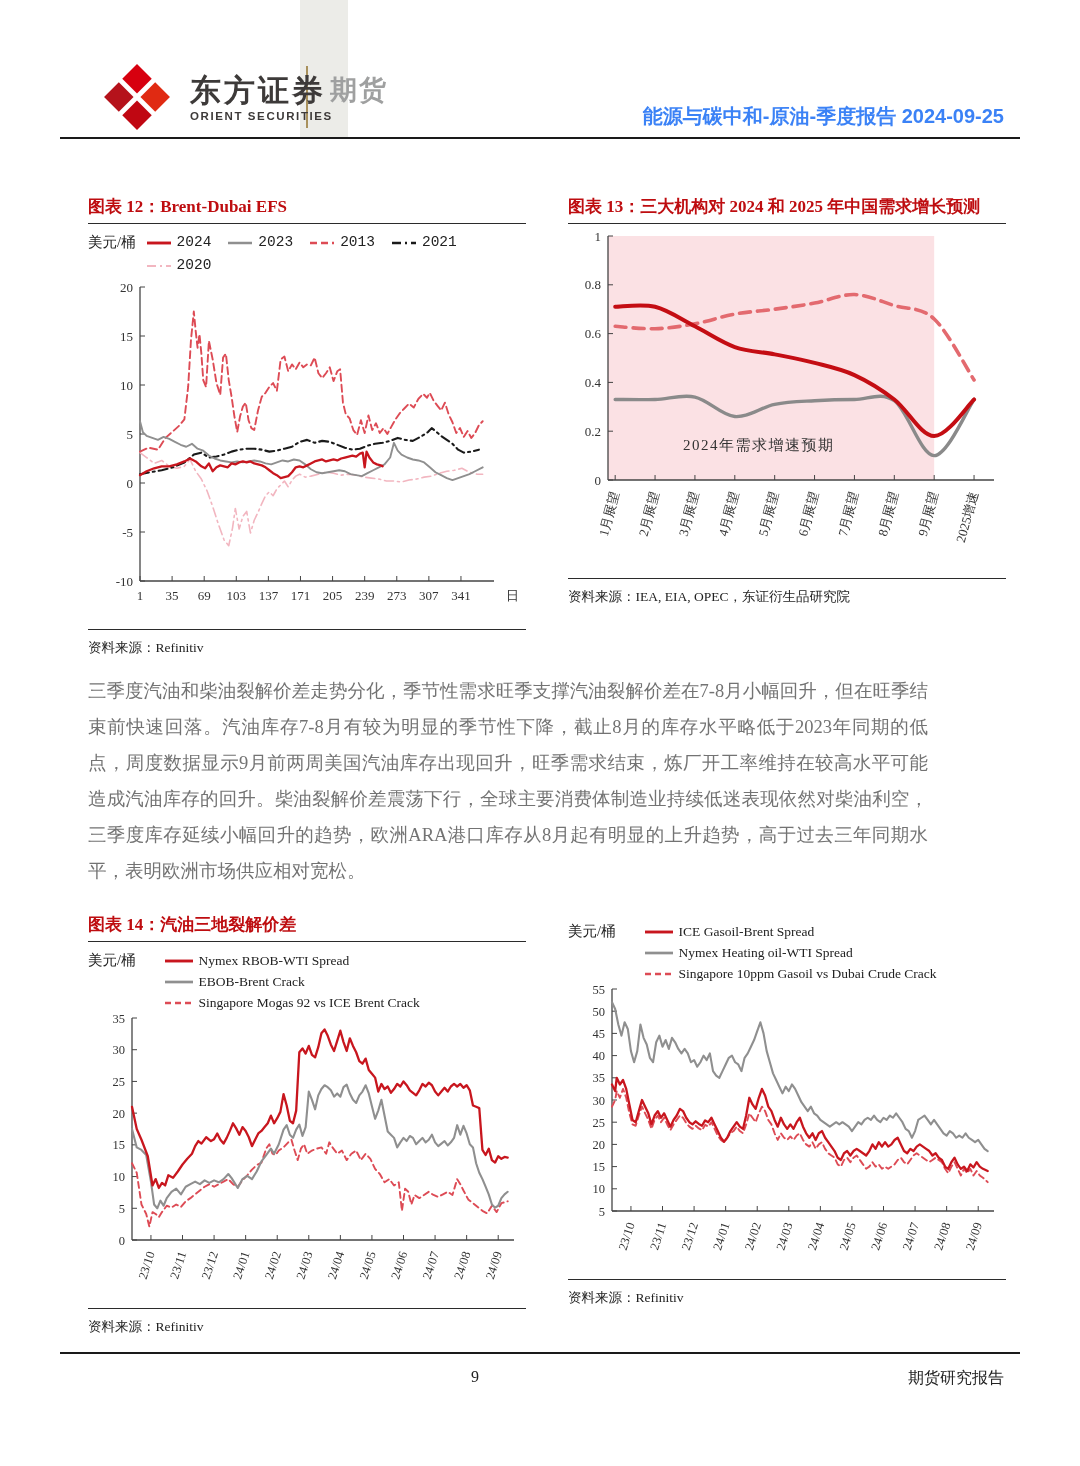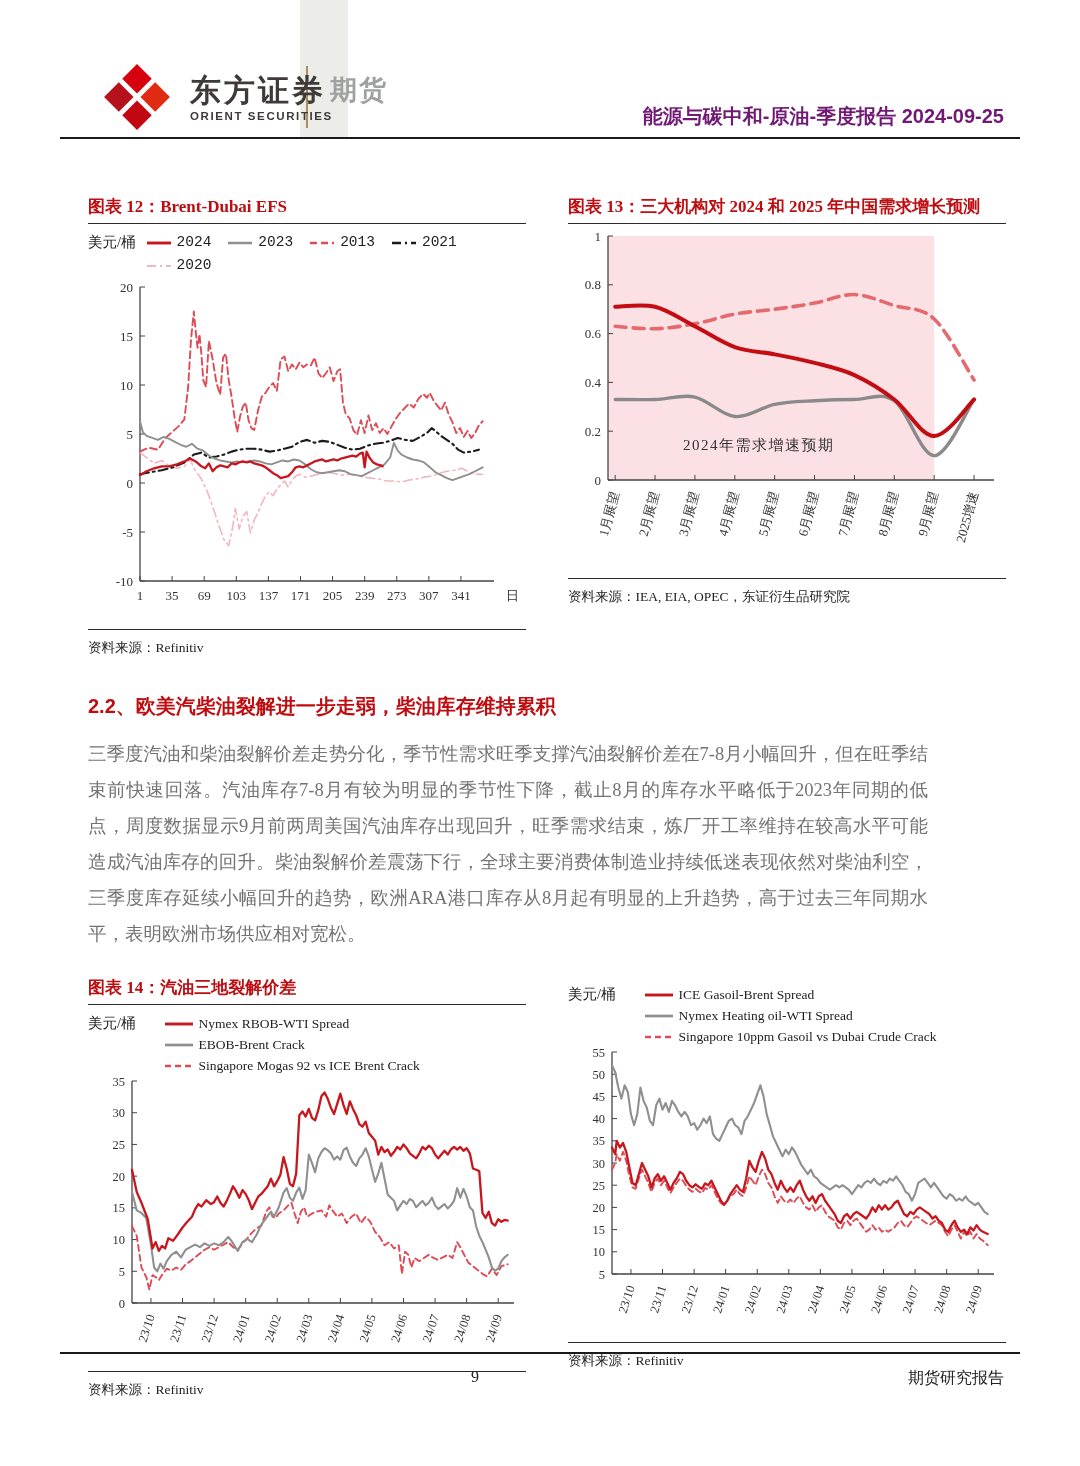--- a/index.html
+++ b/index.html
@@ -11,21 +11,21 @@
   .hdr-rule{position:absolute;left:60px;top:137px;width:960px;height:2px;background:#1a1a1a;}
   .logo-wrap{position:absolute;left:98px;top:58px;display:flex;align-items:center;gap:14px;}
   .logo-text{display:flex;flex-direction:column;line-height:1;}
   .logo-cn{font-family:"Liberation Sans","DejaVu Sans",sans-serif;font-weight:900;font-size:31px;
            color:#3D3A39;letter-spacing:3px;}
   .logo-en{font-family:"Liberation Sans","DejaVu Sans",sans-serif;font-weight:700;font-size:11.5px;
            color:#3D3A39;letter-spacing:1.6px;margin-top:5px;}
   .hdr-dept{position:absolute;left:330px;top:72px;font-family:Liberation Mono, monospace;
             font-weight:900;font-size:27px;color:#9FA0A0;letter-spacing:2px;}
   .hdr-title{position:absolute;right:76px;top:103px;font-family:"Liberation Sans","DejaVu Sans",sans-serif;
-             font-weight:700;font-size:20px;color:#701a75;}
+             font-weight:700;font-size:20px;color:#3b82f6;}
   
   .main{position:absolute;left:0;top:139px;width:1004px;padding:0 76px 0 88px;box-sizing:border-box;}
   .figrow{display:grid;grid-template-columns:1fr 1fr;column-gap:42px;}
   .figrow.r1{margin-top:56px;}
   .figrow.r2{margin-top:24px;}
   .fig-title{font-size:17px;font-weight:700;color:#BE0D10;padding-bottom:5px;
              border-bottom:1.5px solid #2b2b2b;}
   .legend-row{display:flex;align-items:flex-start;margin:9px 0 0 0;font-size:14.5px;color:#222;}
   .legend{display:flex;flex-wrap:wrap;align-items:center;}
   .legend.inline{gap:4px 16px;margin-left:10px;font-family:Liberation Mono, monospace;}
@@ -200,21 +200,20 @@
               <path d="M47.18,102.28C53.825,102.68666666666667 73.75833333333333,105.12666666666667 87.05,104.72C100.34166666666667,104.31333333333333 113.63666666666667,102.28 126.93,99.84C140.22333333333333,97.4 153.51833333333335,92.52 166.81,90.08C180.10166666666666,87.64 193.38833333333335,87.03 206.68,85.2C219.97166666666666,83.37 233.26833333333335,81.53999999999999 246.56,79.1C259.8516666666667,76.66 273.1383333333333,70.15333333333334 286.43,70.56C299.7216666666667,70.96666666666667 313.01666666666665,77.47333333333334 326.31,81.54C339.60333333333335,85.60666666666667 352.8983333333333,82.55666666666666 366.19,94.96C379.4816666666667,107.36333333333333 399.415,145.79333333333335 406.06,155.96" fill="none" stroke="#E36A6F" stroke-width="3.6" stroke-linejoin="round" stroke-linecap="round" stroke-dasharray="11,7"></path>
               <path d="M47.18,175.48C53.825,175.48 73.75833333333333,175.88666666666666 87.05,175.48C100.34166666666667,175.07333333333332 113.63666666666667,170.19333333333333 126.93,173.04C140.22333333333333,175.88666666666666 153.51833333333335,191.34 166.81,192.56C180.10166666666666,193.78 193.38833333333335,183.00333333333336 206.68,180.36C219.97166666666666,177.71666666666667 233.26833333333335,177.51333333333332 246.56,176.7C259.8516666666667,175.88666666666666 273.1383333333333,175.48 286.43,175.48C299.7216666666667,175.48 313.01666666666665,167.34666666666666 326.31,176.7C339.60333333333335,186.0533333333333 352.8983333333333,231.80333333333334 366.19,231.6C379.4816666666667,231.39666666666665 399.415,184.83333333333331 406.06,175.48" fill="none" stroke="#8A8A8A" stroke-width="3.4" stroke-linejoin="round" stroke-linecap="round"></path>
               <path d="M47.18,82.76C53.825,82.76 73.75833333333333,79.50666666666667 87.05,82.76C100.34166666666667,86.01333333333334 113.63666666666667,95.57000000000001 126.93,102.28C140.22333333333333,108.99 153.51833333333335,118.34333333333333 166.81,123.02C180.10166666666666,127.69666666666666 193.38833333333335,127.69666666666667 206.68,130.34C219.97166666666666,132.98333333333335 233.26833333333335,135.42333333333332 246.56,138.88C259.8516666666667,142.33666666666667 273.1383333333333,144.98000000000002 286.43,151.08C299.7216666666667,157.18 313.01666666666665,165.31333333333333 326.31,175.48C339.60333333333335,185.64666666666665 352.8983333333333,212.08 366.19,212.08C379.4816666666667,212.08 399.415,181.57999999999998 406.06,175.48" fill="none" stroke="#C40D13" stroke-width="4" stroke-linejoin="round" stroke-linecap="round"></path>
               <text x="190.7314049586777" y="225.5" text-anchor="middle" font-size="15" fill="#333" font-family="&quot;Liberation Serif&quot;,&quot;DejaVu Serif&quot;,serif" letter-spacing="1.5">2024年需求增速预期</text>
             </svg>
           </div>
         <div class="fig-source"><span>资料来源：</span><span>IEA, EIA, OPEC，东证衍生品研究院</span></div>
       </div>
     </div>
 
-    <div class="sec-heading">2.2、欧美汽柴油裂解进一步走弱，柴油库存维持累积</div>
     <div class="body-par">三季度汽油和柴油裂解价差走势分化，季节性需求旺季支撑汽油裂解价差在7-8月小幅回升，但在旺季结束前快速回落。汽油库存7-8月有较为明显的季节性下降，截止8月的库存水平略低于2023年同期的低点，周度数据显示9月前两周美国汽油库存出现回升，旺季需求结束，炼厂开工率维持在较高水平可能造成汽油库存的回升。柴油裂解价差震荡下行，全球主要消费体制造业持续低迷表现依然对柴油利空，三季度库存延续小幅回升的趋势，欧洲ARA港口库存从8月起有明显的上升趋势，高于过去三年同期水平，表明欧洲市场供应相对宽松。</div>
 
     <div class="figrow r2">
       <div class="fig">
         <div class="fig-title">图表 14：汽油三地裂解价差</div>
         <div class="legend-row">
           <span class="unit">美元/桶</span>
           <div class="legend stacked" id="legend-2">
               <span class="lg-item">
                 <svg width="30" height="10">

